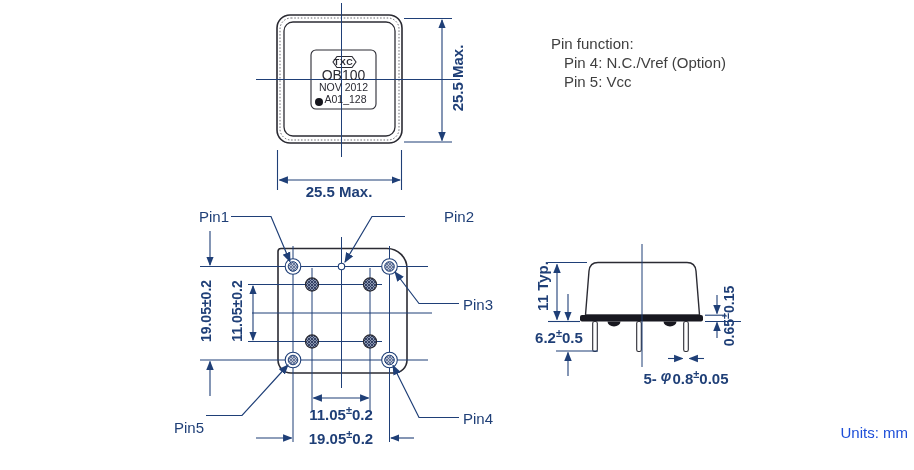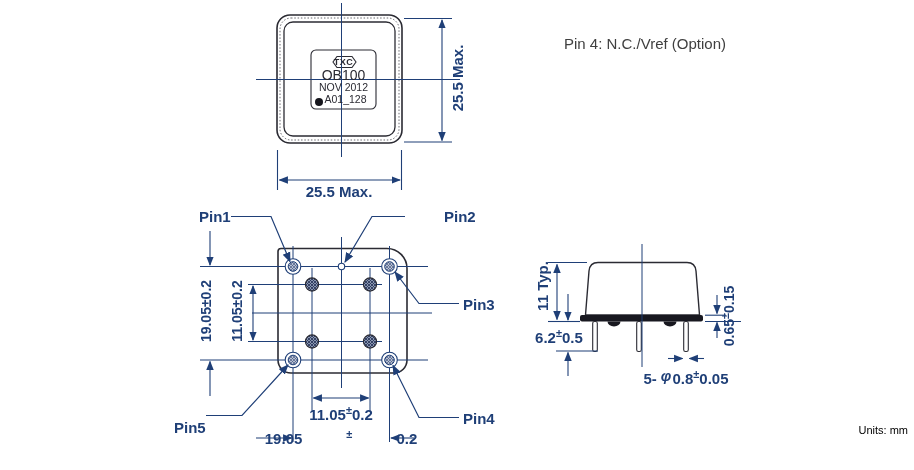--- a/index.html
+++ b/index.html
@@ -5,27 +5,27 @@
   html,body{margin:0;padding:0;background:#ffffff;}
   #canvas{
     position:relative;width:914px;height:470px;background:#ffffff;
     font-family:"Liberation Sans",sans-serif;overflow:hidden;
   }
   #drawing{position:absolute;left:0;top:0;}
   .t{position:absolute;white-space:nowrap;}
   .dim{color:#1f3f77;font-size:14px;font-weight:bold;}
   .ctr{display:flex;align-items:center;justify-content:center;text-align:center;}
   .rot{transform:rotate(-90deg);transform-origin:center center;}
-  .pinlbl{color:#1f3f77;font-size:15px;font-weight:bold;}
+  .pinlbl{color:#1f3f77;font-size:15px;font-weight:normal;}
   .mark{color:#2b2b33;text-align:center;}
   .pm{position:relative;top:-4px;font-size:11px;}
   .phi{font-style:italic;position:relative;top:-3px;margin:0 1px 0 4px;}
   .pf{color:#3f3f3f;font-size:15px;line-height:19.2px;}
   .pf .item{margin-left:13px;}
-  .units{color:#000000;font-size:11px;text-align:right;}
+  .units{color:#1d4ed8;font-size:15px;text-align:right;}
 </style>
 </head>
 <body>
 
 <div id="canvas">
 
   <svg id="drawing" width="914" height="470" viewBox="0 0 914 470">
     <defs>
       <marker id="arr" viewBox="0 0 10 10" refX="9" refY="5" markerWidth="8.5" markerHeight="8.5" orient="auto-start-reverse">
         <path d="M0 1 L10 5 L0 9 Z" fill="#1f3f77"></path>
@@ -157,37 +157,39 @@
 
   <div class="t mark ctr" style="left:311px;top:56px;width:65px;height:12px;font-size:9px;font-weight:bold;letter-spacing:0.5px;">TXC</div>
   <div class="t mark ctr" style="left:311px;top:69px;width:65px;height:12px;font-size:14px;">OB100</div>
   <div class="t mark ctr" style="left:311px;top:81px;width:65px;height:12px;font-size:10.5px;">NOV 2012</div>
   <div class="t mark ctr" style="left:313px;top:93px;width:65px;height:12px;font-size:10.5px;">A01_128</div>
 
   <div class="t dim ctr rot" style="left:415px;top:69px;width:84px;height:18px;font-size:15px;">25.5 Max.</div>
   <div class="t dim ctr" style="left:289px;top:182px;width:100px;height:18px;font-size:15px;">25.5 Max.</div>
 
   <div class="t pf" style="left:551px;top:34px;">
+    <div>Pin function:</div>
     <div class="item">Pin 4: N.C./Vref (Option)</div>
+    <div class="item">Pin 5: Vcc</div>
   </div>
 
   <div class="t pinlbl" style="left:199px;top:208px;">Pin1</div>
   <div class="t pinlbl" style="left:409px;top:208px;margin-left:35px;">Pin2</div>
   <div class="t pinlbl" style="left:463px;top:296px;">Pin3</div>
   <div class="t pinlbl" style="left:463px;top:410px;">Pin4</div>
   <div class="t pinlbl" style="left:174px;top:408px;margin-top:11px;">Pin5</div>
 
   <div class="t dim ctr rot" style="left:164px;top:302px;width:84px;height:18px;">19.05±0.2</div>
   <div class="t dim ctr rot" style="left:195px;top:302px;width:84px;height:18px;">11.05±0.2</div>
   <div class="t dim ctr" style="left:281px;top:405px;width:120px;height:18px;font-size:15px;">
     <span>11.05</span>
       <span class="pm">±</span>
       <span>0.2</span>
   </div>
-  <div class="t dim ctr" style="left:281px;top:429px;width:120px;height:18px;font-size:15px;gap:44px;">
+  <div class="t dim ctr" style="left:281px;top:429px;width:120px;height:18px;font-size:15px;">
     <span>19.05</span>
       <span class="pm">±</span>
       <span>0.2</span>
   </div>
 
   <div class="t dim ctr rot" style="left:500px;top:277px;width:84px;height:18px;font-size:15px;">11 Typ.</div>
   <div class="t dim ctr" style="left:509px;top:328px;width:100px;height:18px;font-size:15px;">
     <span>6.2</span>
       <span class="pm">±</span>
       <span>0.5</span>

